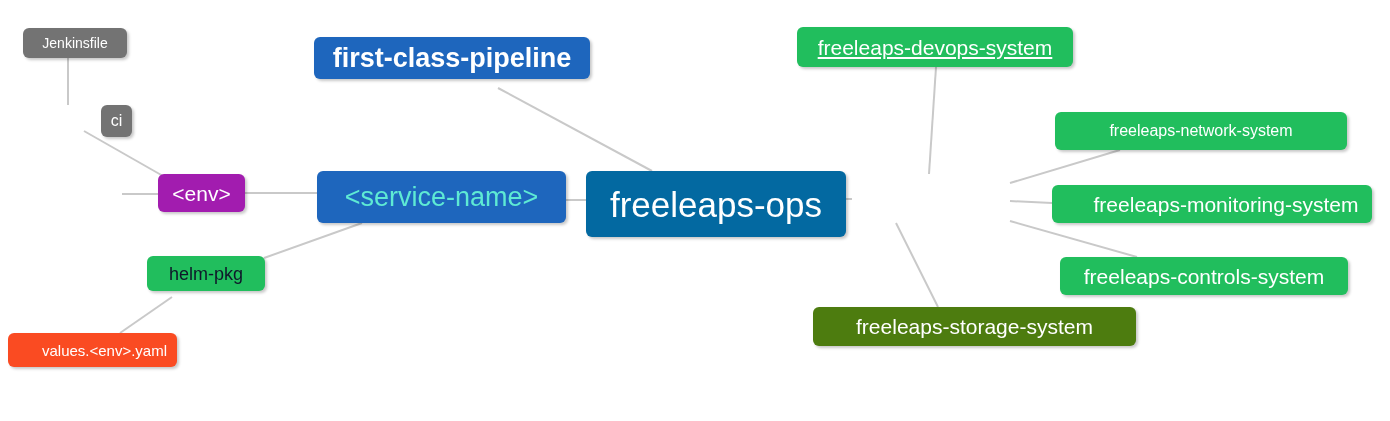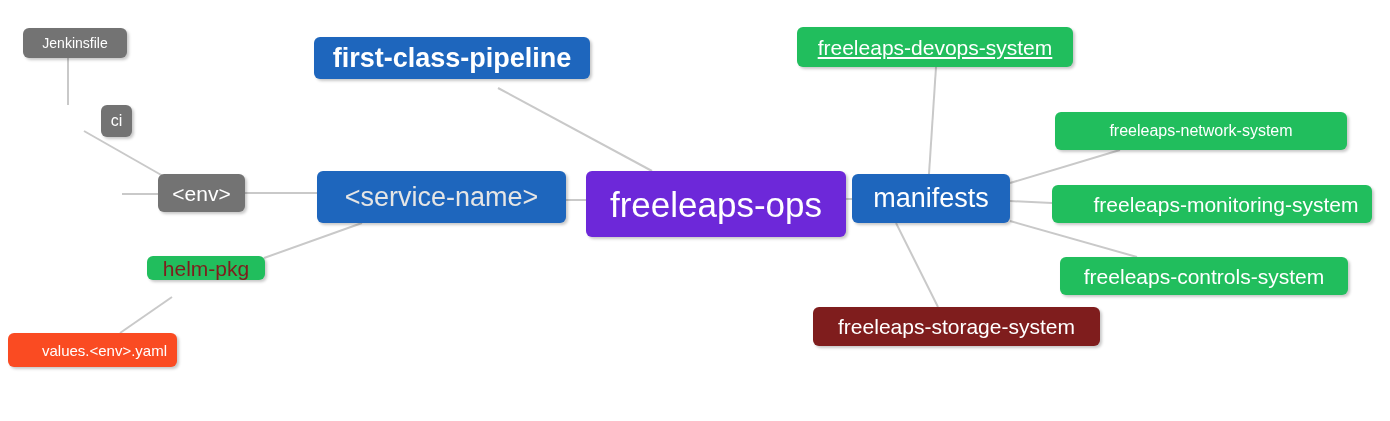--- a/index.html
+++ b/index.html
@@ -52,25 +52,24 @@
       <line x1="846" y1="199" x2="852" y2="199" stroke="#C9C9C9" stroke-width="2"></line>
       <line x1="936" y1="67" x2="929" y2="174" stroke="#C9C9C9" stroke-width="2"></line>
       <line x1="1010" y1="183" x2="1120" y2="150" stroke="#C9C9C9" stroke-width="2"></line>
       <line x1="1010" y1="201" x2="1052" y2="203" stroke="#C9C9C9" stroke-width="2"></line>
       <line x1="1010" y1="221" x2="1137" y2="257" stroke="#C9C9C9" stroke-width="2"></line>
       <line x1="896" y1="223" x2="938" y2="307" stroke="#C9C9C9" stroke-width="2"></line>
     </svg>
 
 <div class="node" style="left: 23px; top: 28px; width: 104px; height: 30px; font-size: 14px; background: #737373; color: rgb(255, 255, 255);">Jenkinsfile</div>
     <div class="node" style="left: 53px; top: 105px; width: 31px; height: 32px; font-size: 16px; background: #737373; color: rgb(255, 255, 255); margin-left: 48px;">ci</div>
-    <div class="node" style="left: 158px; top: 174px; width: 87px; height: 38px; font-size: 21px; background: #737373; color: rgb(255, 255, 255);">&lt;env&gt;</div>
+    <div class="node" style="left: 158px; top: 174px; width: 87px; height: 38px; font-size: 21px; background: #a21caf; color: rgb(255, 255, 255);">&lt;env&gt;</div>
     <div class="node" style="left: 314px; top: 37px; width: 276px; height: 42px; font-size: 27px; background: rgb(30, 102, 189); color: rgb(255, 255, 255); font-weight: bold;">first-class-pipeline</div>
-    <div class="node" style="left: 317px; top: 171px; width: 249px; height: 52px; font-size: 27px; background: rgb(30, 102, 189); color: #e5e5e5;">&lt;service-name&gt;</div>
-    <div class="node" style="left: 586px; top: 171px; width: 260px; height: 66px; font-size: 35px; background: #6d28d9; color: rgb(255, 255, 255);">freeleaps-ops</div>
-    <div class="node" style="left: 852px; top: 174px; width: 158px; height: 49px; font-size: 27px; background: rgb(30, 102, 189); color: rgb(255, 255, 255);">manifests</div>
-    <div class="node" style="left: 147px; top: 256px; width: 118px; height: 24px; font-size: 21px; background: rgb(33, 190, 93); color: #7f1d1d;">helm-pkg</div>
+    <div class="node" style="left: 317px; top: 171px; width: 249px; height: 52px; font-size: 27px; background: rgb(30, 102, 189); color: #5eead4;">&lt;service-name&gt;</div>
+    <div class="node" style="left: 586px; top: 171px; width: 260px; height: 66px; font-size: 35px; background: #0369a1; color: rgb(255, 255, 255);">freeleaps-ops</div>
+    <div class="node" style="left: 147px; top: 256px; width: 118px; height: 35px; font-size: 18px; background: rgb(33, 190, 93); color: #0f172a;">helm-pkg</div>
     <div class="node" style="left: 8px; top: 333px; width: 169px; height: 34px; font-size: 15px; background: rgb(250, 75, 34); color: rgb(255, 255, 255); padding-left: 24px;">values.&lt;env&gt;.yaml</div>
     <div class="node" style="left: 797px; top: 27px; width: 276px; height: 40px; font-size: 21px; background: rgb(33, 190, 93); color: rgb(255, 255, 255); text-decoration: underline;">freeleaps-devops-system</div>
     <div class="node" style="left: 1055px; top: 112px; width: 292px; height: 38px; font-size: 16px; background: rgb(33, 190, 93); color: rgb(255, 255, 255);">freeleaps-network-system</div>
     <div class="node" style="left: 1052px; top: 185px; width: 320px; height: 38px; font-size: 21px; background: rgb(33, 190, 93); color: rgb(255, 255, 255); padding-left: 28px;">freeleaps-monitoring-system</div>
     <div class="node" style="left: 1060px; top: 257px; width: 288px; height: 38px; font-size: 21px; background: rgb(33, 190, 93); color: rgb(255, 255, 255); text-align: right;">freeleaps-controls-system</div>
-    <div class="node" style="left: 813px; top: 307px; width: 287px; height: 39px; font-size: 21px; background: #7f1d1d; color: rgb(255, 255, 255); text-align: center;">freeleaps-storage-system</div>
+    <div class="node" style="left: 813px; top: 307px; width: 323px; height: 39px; font-size: 21px; background: #4d7c0f; color: rgb(255, 255, 255); text-align: center;">freeleaps-storage-system</div>
   </div>
 
 </body></html>

